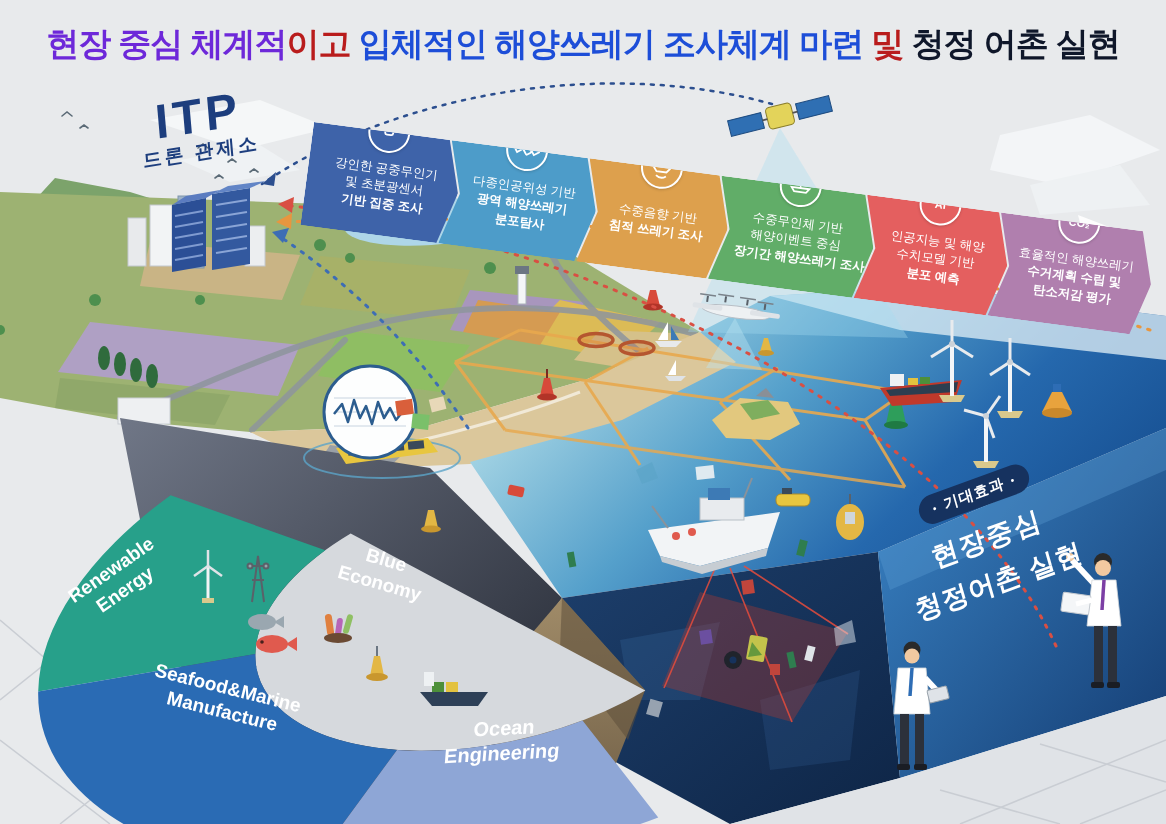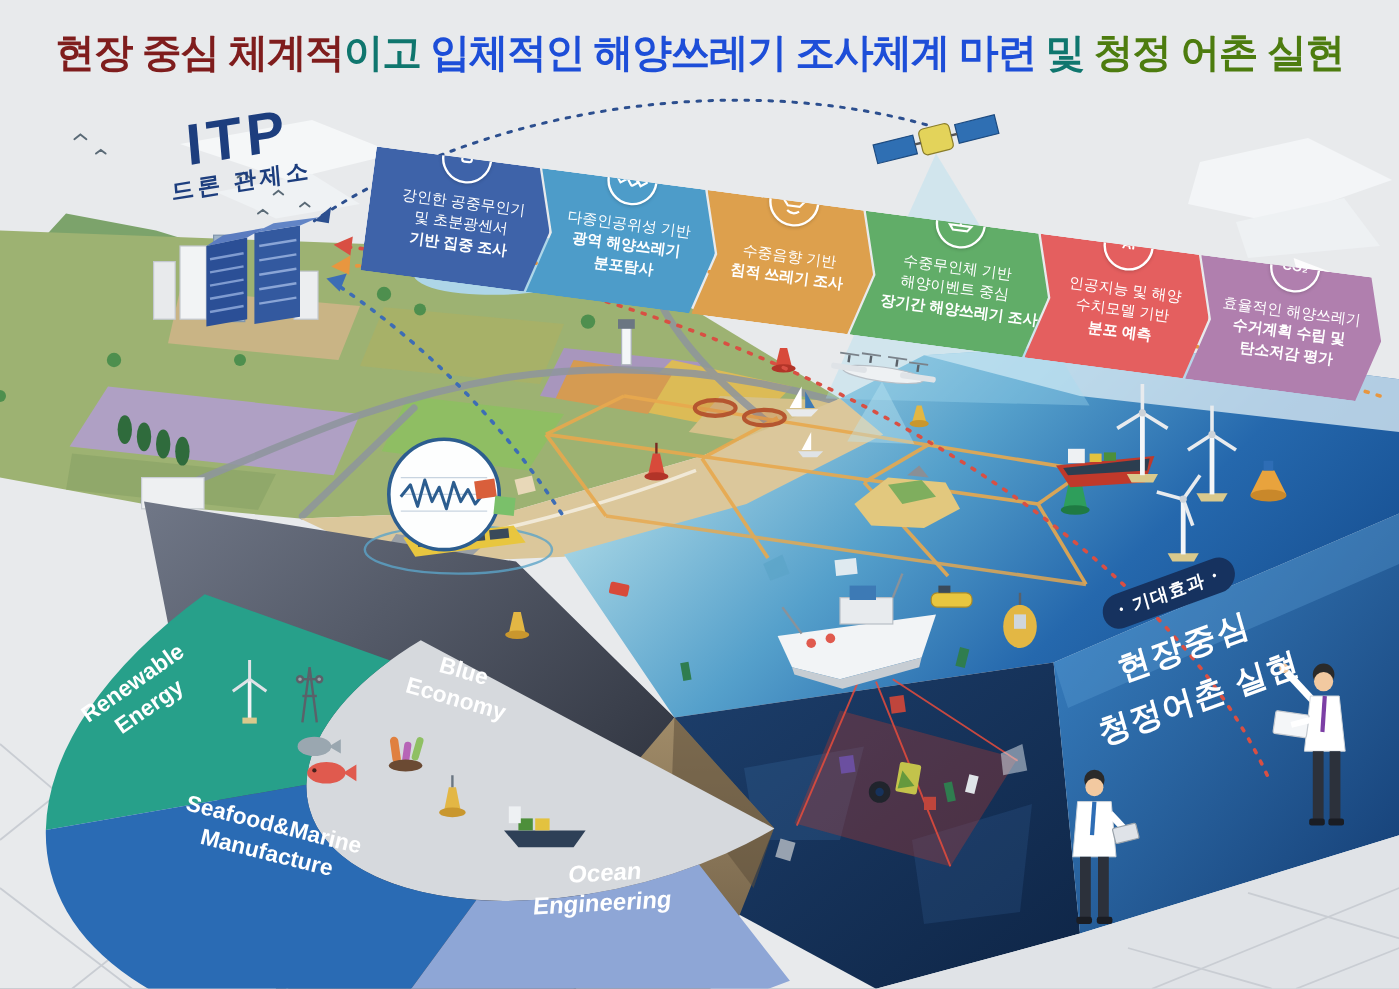--- a/index.html
+++ b/index.html
@@ -4,21 +4,21 @@
 <style>
   html,body{margin:0;padding:0;background:#9aa0a8;}
   #stage{position:relative;width:1166px;height:824px;overflow:hidden;
          background:#e8eaec;font-family:"Liberation Sans",sans-serif;}
   #stage *{box-sizing:border-box;}
   svg{display:block}
   .abs{position:absolute;}
   
   .title{position:absolute;top:22px;left:0;width:100%;text-align:center;
          font-size:33px;font-weight:800;letter-spacing:-1px;white-space:nowrap;}
-  .t-red{color:#7f1d1d}.t-dark{color:#0f766e}.t-cyan{color:#1d4ed8}.t-navy{color:#4d7c0f}
+  .t-red{color:#6d28d9}.t-dark{color:#b91c1c}.t-cyan{color:#1d4ed8}.t-navy{color:#0f172a}
   
   .itp{position:absolute;left:140px;top:92px;transform:rotate(-9deg) skewX(-4deg);
        color:#1d3e7e;text-align:center;line-height:1;}
   .itp .big{font-size:48px;font-weight:900;letter-spacing:4px;}
   .itp .sub{font-size:19px;font-weight:800;letter-spacing:3px;margin-top:2px;}
   
   .banners{position:absolute;left:314px;top:122px;width:860px;height:120px;
            transform:rotate(7.5deg);transform-origin:0 0;display:flex;}
   .banner{position:relative;height:104px;margin-left:-13px;background:var(--c);
           clip-path:polygon(0 0,calc(100% - 15px) 0,100% 50%,calc(100% - 15px) 100%,0 100%,15px 50%);

